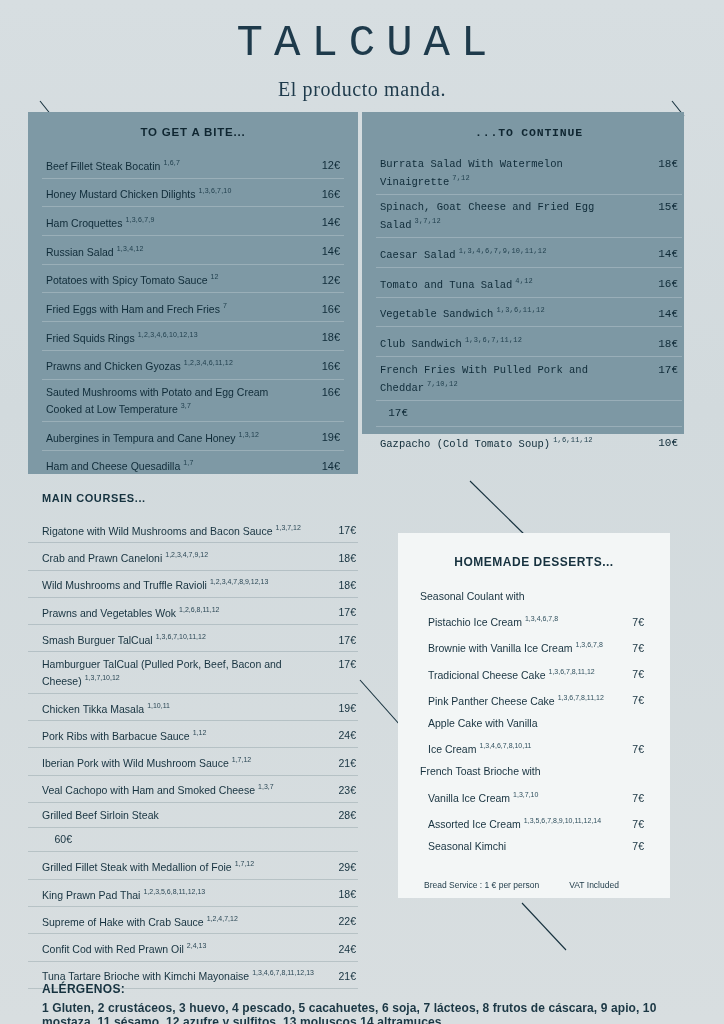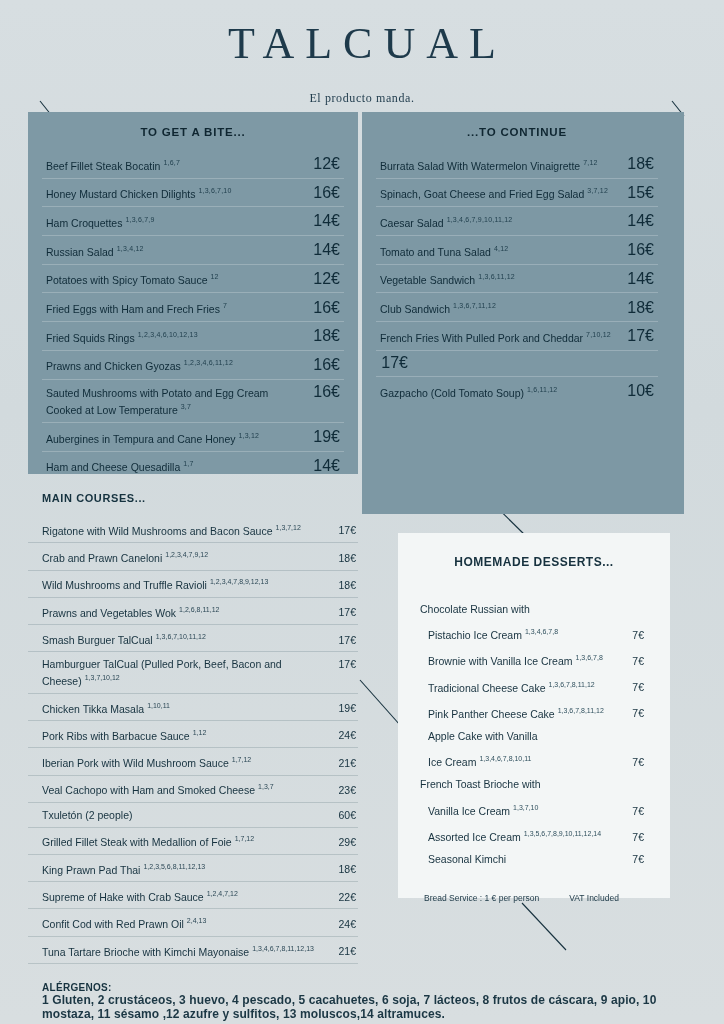--- a/index.html
+++ b/index.html
@@ -21,32 +21,32 @@
     height: 1024px;
     background: linear-gradient(180deg, #d7dee1 0%, #d2dadd 40%, #d8dee0 100%);
   }
 
   
   .brand {
     text-align: center;
     padding-top: 18px;
   }
   .brand-title {
-    font-family: Liberation Serif, serif;
+    font-family: Liberation Mono, monospace;
     font-size: 44px;
     letter-spacing: 11px;
     color: #1e3a4b;
     font-weight: 400;
     text-indent: 11px;
   }
   .brand-sub {
     font-family: "Liberation Serif", serif;
-    font-size: 12px;
+    font-size: 20px;
     color: #1e3a4b;
-    margin-top: 22px;
+    margin-top: 10px;
     letter-spacing: 0.6px;
   }
 
   
   .panel {
     position: absolute;
     background: #7e99a5;
     color: #10252f;
     box-sizing: border-box;
   }
@@ -54,23 +54,24 @@
     left: 28px;
     top: 112px;
     width: 330px;
     height: 362px;
     padding: 14px 14px 10px 14px;
   }
   .panel.right {
     left: 362px;
     top: 112px;
     width: 322px;
-    height: 402px;
-    padding: 14px 26px 10px 14px;
+    height: 322px;
+    padding: 14px 2px 10px 14px;
     background: #7d98a4;
+    font-family: Liberation Mono, monospace;
   }
   .panel-title {
     text-align: center;
     font-size: 11.5px;
     font-weight: bold;
     letter-spacing: 0.8px;
     color: #0f2631;
     margin-bottom: 12px;
   }
   .panel .rows {
@@ -92,21 +93,21 @@
   }
   .row .al {
     font-size: 7px;
     color: #22414f;
     letter-spacing: 0.2px;
     margin-left: 3px;
     vertical-align: super;
   }
   .row .pr {
     flex: 0 0 auto;
-    font-size: 16px;
+    font-size: 11px;
     text-align: right;
     min-width: 28px;
   }
 
   
   .main-courses {
     position: absolute;
     left: 28px;
     top: 492px;
     width: 330px;
@@ -146,21 +147,21 @@
     background: #f3f6f6;
     box-sizing: border-box;
     padding: 22px 22px 14px 22px;
   }
   .desserts .d-title {
     text-align: center;
     font-size: 12px;
     font-weight: bold;
     letter-spacing: 0.5px;
     color: #17323f;
-    margin-bottom: 29px;
+    margin-bottom: 16px;
   }
   .d-row {
     display: flex;
     align-items: baseline;
     font-size: 10.5px;
     line-height: 15px;
     padding: 3.8px 4px 3.8px 6px;
     color: #17323f;
   }
   .d-row .nm { flex: 1 1 auto; padding-right: 8px; }
@@ -181,24 +182,25 @@
   .lines { position: absolute; left: 0; top: 0; width: 724px; height: 1024px; pointer-events: none; }
 
   
   .allergens {
     position: absolute;
     left: 42px;
     top: 982px;
     width: 650px;
   }
   .allergens .a-title {
-    font-size: 10px;
+    font-size: 12px;
     font-weight: bold;
     color: #16323f;
     letter-spacing: 0.3px;
+    margin-bottom: 5px;
   }
   .allergens .a-text {
     font-size: 12px;
     color: #1b3744;
     letter-spacing: 0.1px;
     font-weight: bold;
   }
 </style>
 </head>
 <body>
@@ -346,21 +348,24 @@
         </div>
         <div class="mc-row">
           <span class="nm">Iberian Pork with Wild Mushroom Sauce<span class="al">1,7,12</span></span>
           <span class="pr">21€</span>
         </div>
         <div class="mc-row">
           <span class="nm">Veal Cachopo with Ham and Smoked Cheese<span class="al">1,3,7</span></span>
           <span class="pr">23€</span>
         </div>
         <div class="mc-row">
-          <span class="nm">Txuletón (2 people)</span>
+          <span class="nm">Grilled Beef Sirloin Steak</span>
+          <span class="pr">28€</span>
+        </div>
+        <div class="mc-row">
           <span class="pr">60€</span>
         </div>
         <div class="mc-row">
           <span class="nm">Grilled Fillet Steak with Medallion of Foie<span class="al">1,7,12</span></span>
           <span class="pr">29€</span>
         </div>
         <div class="mc-row">
           <span class="nm">King Prawn Pad Thai<span class="al">1,2,3,5,6,8,11,12,13</span></span>
           <span class="pr">18€</span>
         </div>
@@ -376,21 +381,21 @@
           <span class="nm">Tuna Tartare Brioche with Kimchi Mayonaise<span class="al">1,3,4,6,7,8,11,12,13</span></span>
           <span class="pr">21€</span>
         </div>
       </div>
   </div>
 
   <div class="desserts">
     <div class="d-title">HOMEMADE DESSERTS...</div>
     <div id="dessert-rows">
         <div class="d-row head">
-          <span class="nm">Chocolate Russian with</span>
+          <span class="nm">Seasonal Coulant with</span>
           <span class="pr"></span>
         </div>
         <div class="d-row indent">
           <span class="nm">Pistachio Ice Cream<span class="al">1,3,4,6,7,8</span></span>
           <span class="pr">7€</span>
         </div>
         <div class="d-row indent">
           <span class="nm">Brownie with Vanilla Ice Cream<span class="al">1,3,6,7,8</span></span>
           <span class="pr">7€</span>
         </div>

